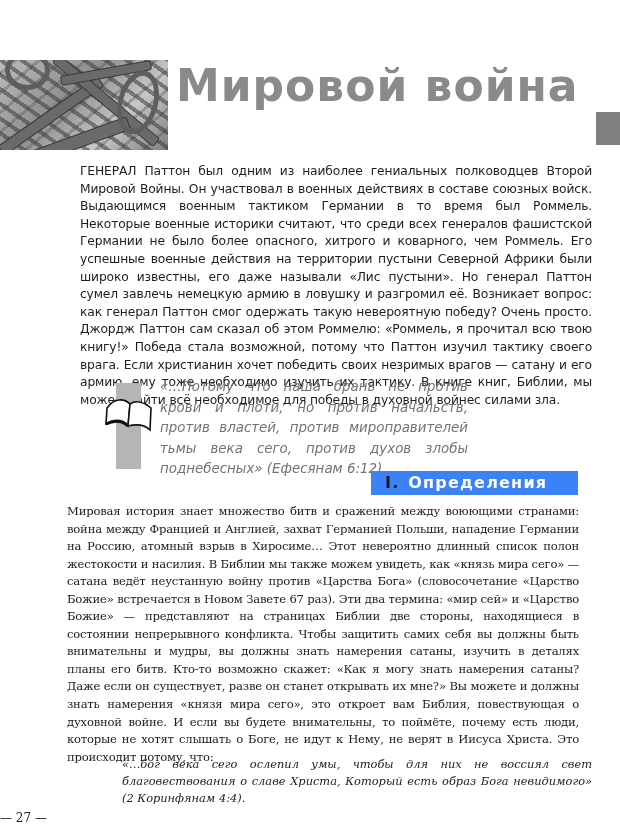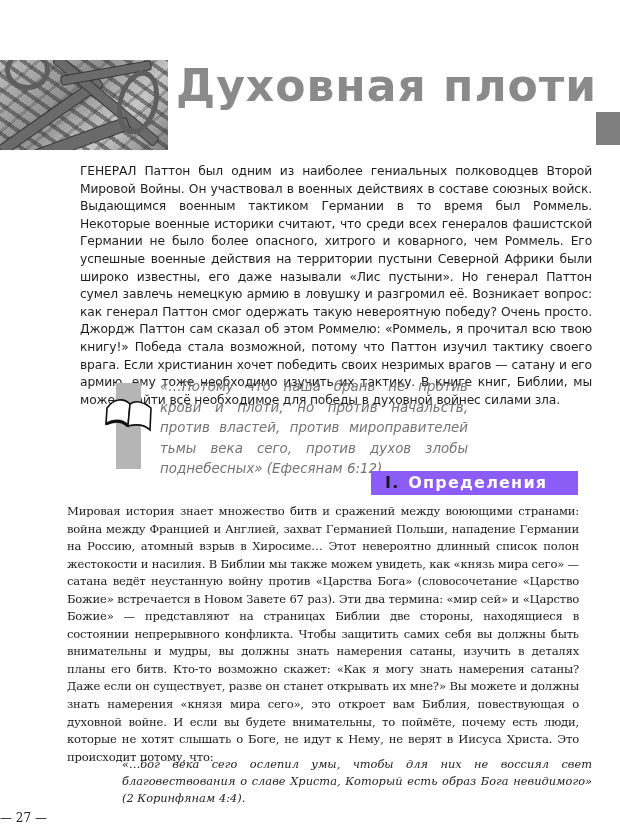--- a/index.html
+++ b/index.html
@@ -34,21 +34,21 @@
   .book-icon { position:absolute; left:104px; top:394px; width:50px; height:40px; }
 
   .epigraph {
     position:absolute; left:160px; top:377px; width:308px; margin:0;
     font-family:"DejaVu Sans", sans-serif; font-style:italic;
     font-size:13.4px; line-height:20.6px; text-align:justify; color:#737373;
   }
 
   .section-heading {
     position:absolute; left:371px; top:471px; width:207px; height:24px;
-    background:#8b5cf6; color:#ffffff;
+    background:#3b82f6; color:#ffffff;
     font-family:"DejaVu Sans", sans-serif; font-weight:bold; font-size:16px;
     letter-spacing:1.2px; line-height:24px; padding-left:14px; box-sizing:border-box;
   }
   .section-heading .num { color:#1a1a1a; margin-right:2px; }
 
   .body-text {
     position:absolute; left:67px; top:503px; width:512px; margin:0;
     font-family:"DejaVu Serif", serif; font-size:11.6px; line-height:17.55px;
     text-align:justify; color:#1a1a1a; letter-spacing:-0.2px;
   }
@@ -69,21 +69,21 @@
 
 <div class="header-image">
   <div class="key" style="left:-10px;top:50px;width:120px;height:10px;transform:rotate(-35deg);"></div>
   <div class="key" style="left:40px;top:35px;width:130px;height:9px;transform:rotate(40deg);"></div>
   <div class="key" style="left:60px;top:8px;width:90px;height:8px;transform:rotate(-10deg);"></div>
   <div class="key" style="left:20px;top:75px;width:110px;height:12px;transform:rotate(-20deg);"></div>
   <div class="key-ring" style="left:118px;top:10px;width:30px;height:55px;transform:rotate(15deg);"></div>
   <div class="key-ring" style="left:5px;top:-10px;width:35px;height:30px;"></div>
 </div>
 
-<h1 class="chapter-title">Духовная плоти</h1>
+<h1 class="chapter-title">Мировой война</h1>
 
 <div class="side-tab"></div>
 
 <p class="intro">ГЕНЕРАЛ Паттон был одним из наиболее гениальных полководцев Второй Мировой Войны. Он участвовал в военных действиях в составе союзных войск. Выдающимся военным тактиком Германии в то время был Роммель. Некоторые военные историки считают, что среди всех генералов фашистской Германии не было более опасного, хитрого и коварного, чем Роммель. Его успешные военные действия на территории пустыни Северной Африки были широко известны, его даже называли «Лис пустыни». Но генерал Паттон сумел завлечь немецкую армию в ловушку и разгромил её. Возникает вопрос: как генерал Паттон смог одержать такую невероятную победу? Очень просто. Джордж Паттон сам сказал об этом Роммелю: «Роммель, я прочитал всю твою книгу!» Победа стала возможной, потому что Паттон изучил тактику своего врага. Если христианин хочет победить своих незримых врагов — сатану и его армию, ему тоже необходимо изучить их тактику. В книге книг, Библии, мы можем найти всё необходимое для победы в духовной войнес силами зла.</p>
 
 <div class="quote-bar"></div>
 <svg class="book-icon" viewBox="0 0 50 40">
   <path d="M3 14 C10 4, 20 4, 26 10 L24 32 C18 26, 10 26, 2 30 Z" fill="#ffffff" stroke="#111" stroke-width="1.6"></path>
   <path d="M26 10 C32 6, 40 8, 47 14 L46 36 C40 30, 32 30, 24 32 Z" fill="#ffffff" stroke="#111" stroke-width="1.6"></path>
   <path d="M2 30 C10 26, 18 26, 24 32" fill="none" stroke="#111" stroke-width="3"></path>

